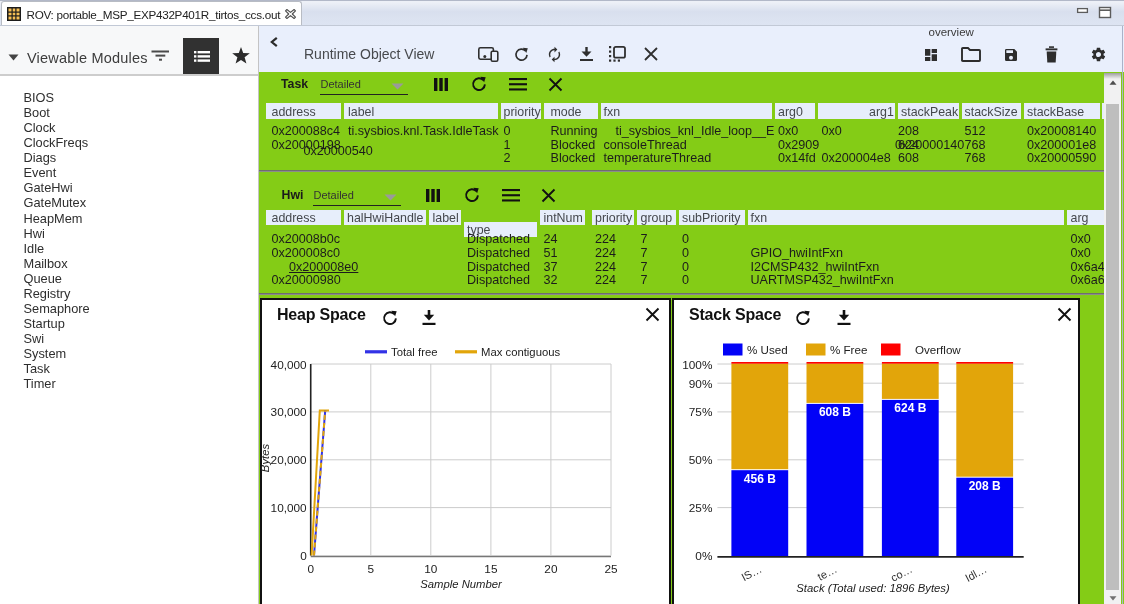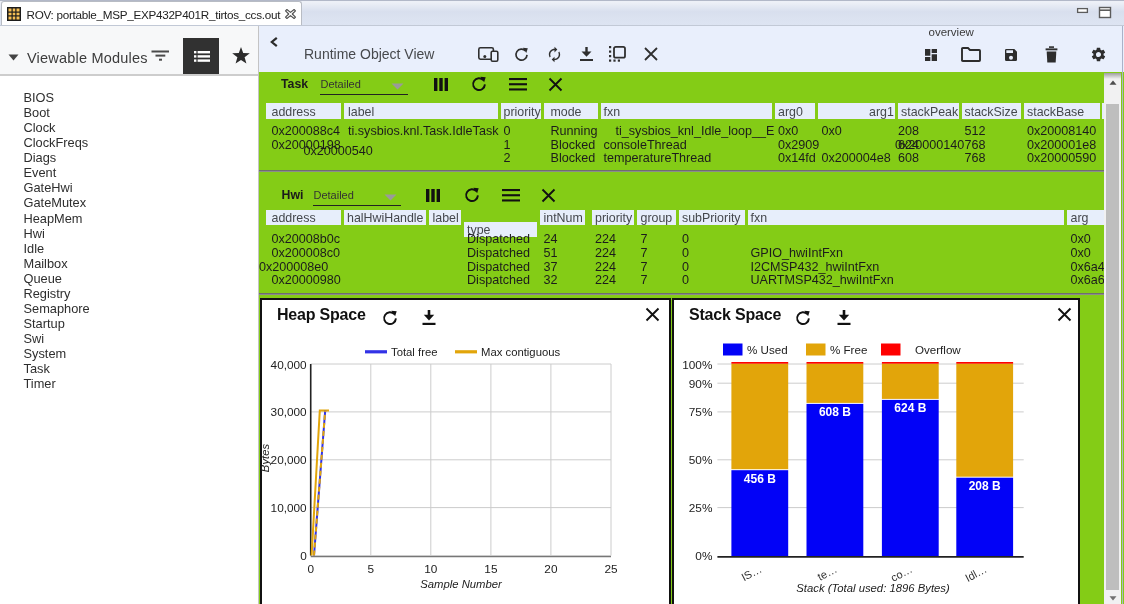--- a/index.html
+++ b/index.html
@@ -275,21 +275,21 @@
 <div class="cell" style="left:682px;top:232.3px;">0</div>
 <div class="cell" style="left:1070.5px;top:232.3px;">0x0</div>
 <div class="cell" style="left:271.5px;top:245.9px;">0x200008c0</div>
 <div class="cell" style="left:467px;top:245.9px;">Dispatched</div>
 <div class="cell" style="left:543.5px;top:245.9px;">51</div>
 <div class="cell" style="left:595px;top:245.9px;">224</div>
 <div class="cell" style="left:640.5px;top:245.9px;">7</div>
 <div class="cell" style="left:682px;top:245.9px;">0</div>
 <div class="cell" style="left:750.5px;top:245.9px;">GPIO_hwiIntFxn</div>
 <div class="cell" style="left:1070.5px;top:245.9px;">0x0</div>
-<div class="cell" style="left:259px;top:259.5px;">0x200008e0</div>
+<div class="cell" style="left:289px;top:259.5px;text-decoration:underline;">0x200008e0</div>
 <div class="cell" style="left:467px;top:259.5px;">Dispatched</div>
 <div class="cell" style="left:543.5px;top:259.5px;">37</div>
 <div class="cell" style="left:595px;top:259.5px;">224</div>
 <div class="cell" style="left:640.5px;top:259.5px;">7</div>
 <div class="cell" style="left:682px;top:259.5px;">0</div>
 <div class="cell" style="left:750.5px;top:259.5px;">I2CMSP432_hwiIntFxn</div>
 <div class="cell" style="left:1070.5px;top:259.5px;">0x6a44</div>
 <div class="cell" style="left:271.5px;top:273.1px;">0x20000980</div>
 <div class="cell" style="left:467px;top:273.1px;">Dispatched</div>
 <div class="cell" style="left:543.5px;top:273.1px;">32</div>

